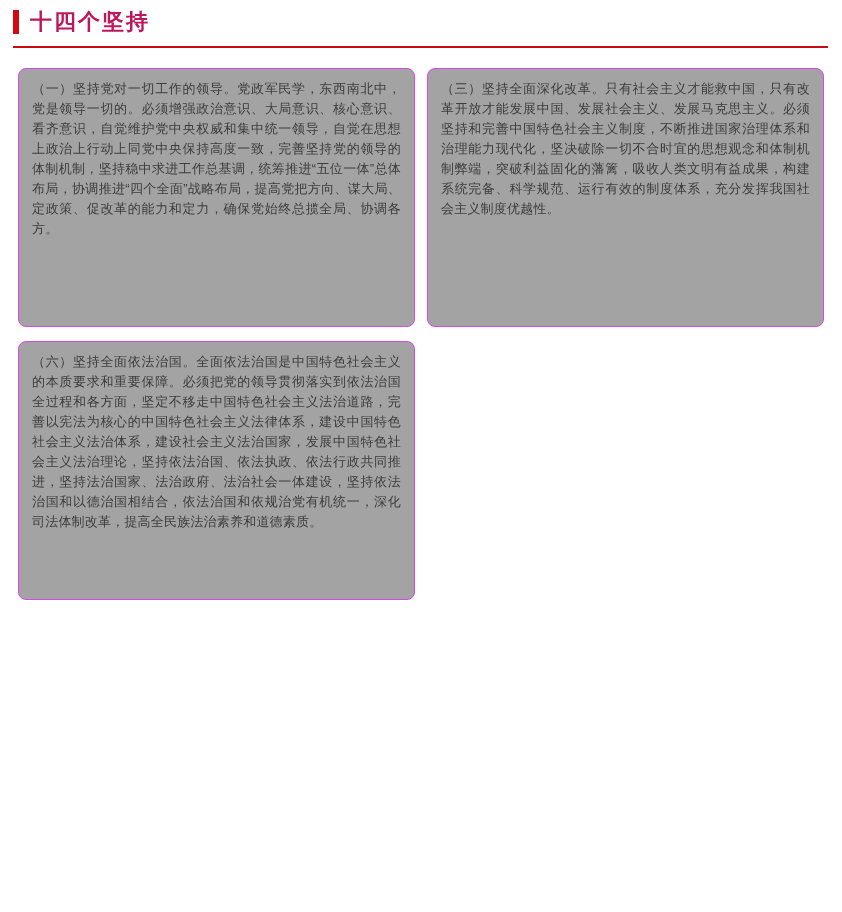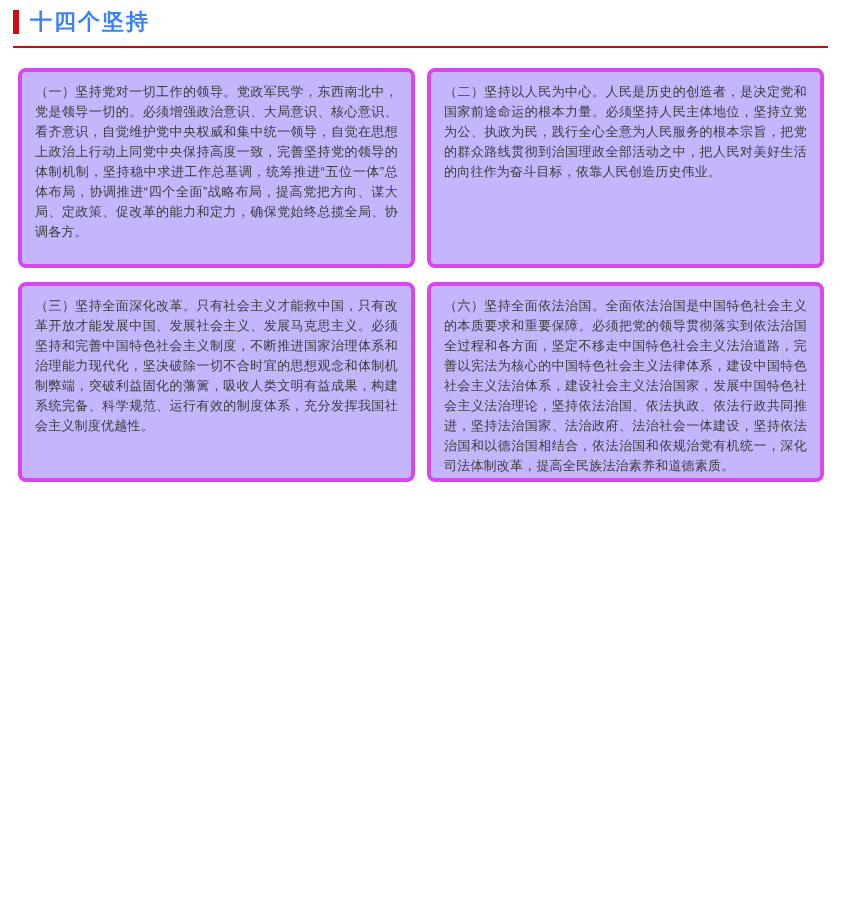--- a/index.html
+++ b/index.html
@@ -25,43 +25,43 @@
     width: 6px;
     height: 24px;
     background: #d10b11;
     margin-right: 11px;
   }
   .page-title {
     margin: 0;
     font-size: 22px;
     line-height: 26px;
     font-weight: bold;
-    color: #3b82f6;
+    color: #be185d;
     letter-spacing: 2px;
   }
   .divider {
     margin-top: 11px;
     height: 2px;
     background: #c70b10;
   }
   .grid {
     margin: 20px 18px 0 18px;
     display: grid;
     grid-template-columns: 1fr 1fr;
     column-gap: 12px;
     row-gap: 14px;
   }
   .card {
     box-sizing: border-box;
-    height: 200px;
-    border: 4px solid #d946ef;
+    height: 259px;
+    border: 1px solid #d946ef;
     border-radius: 8px;
     padding: 10px 13px;
     overflow: hidden;
-    background: #c4b5fd;
+    background: #a3a3a3;
   }
   .card-text {
     margin: 0;
     font-size: 13px;
     line-height: 20px;
     color: #3c3c3c;
     text-align: justify;
     letter-spacing: 0.2px;
   }
 </style>
@@ -74,21 +74,18 @@
     <h1 class="page-title">十四个坚持</h1>
   </div>
   <div class="divider"></div>
 </header>
 
 <section class="grid">
   <article class="card">
     <p class="card-text">（一）坚持党对一切工作的领导。党政军民学，东西南北中，党是领导一切的。必须增强政治意识、大局意识、核心意识、看齐意识，自觉维护党中央权威和集中统一领导，自觉在思想上政治上行动上同党中央保持高度一致，完善坚持党的领导的体制机制，坚持稳中求进工作总基调，统筹推进“五位一体”总体布局，协调推进“四个全面”战略布局，提高党把方向、谋大局、定政策、促改革的能力和定力，确保党始终总揽全局、协调各方。</p>
   </article>
   <article class="card">
-    <p class="card-text">（二）坚持以人民为中心。人民是历史的创造者，是决定党和国家前途命运的根本力量。必须坚持人民主体地位，坚持立党为公、执政为民，践行全心全意为人民服务的根本宗旨，把党的群众路线贯彻到治国理政全部活动之中，把人民对美好生活的向往作为奋斗目标，依靠人民创造历史伟业。</p>
-  </article>
-  <article class="card">
     <p class="card-text">（三）坚持全面深化改革。只有社会主义才能救中国，只有改革开放才能发展中国、发展社会主义、发展马克思主义。必须坚持和完善中国特色社会主义制度，不断推进国家治理体系和治理能力现代化，坚决破除一切不合时宜的思想观念和体制机制弊端，突破利益固化的藩篱，吸收人类文明有益成果，构建系统完备、科学规范、运行有效的制度体系，充分发挥我国社会主义制度优越性。</p>
   </article>
   <article class="card">
     <p class="card-text">（六）坚持全面依法治国。全面依法治国是中国特色社会主义的本质要求和重要保障。必须把党的领导贯彻落实到依法治国全过程和各方面，坚定不移走中国特色社会主义法治道路，完善以宪法为核心的中国特色社会主义法律体系，建设中国特色社会主义法治体系，建设社会主义法治国家，发展中国特色社会主义法治理论，坚持依法治国、依法执政、依法行政共同推进，坚持法治国家、法治政府、法治社会一体建设，坚持依法治国和以德治国相结合，依法治国和依规治党有机统一，深化司法体制改革，提高全民族法治素养和道德素质。</p>
   </article>
 </section>
 
 </body></html>

